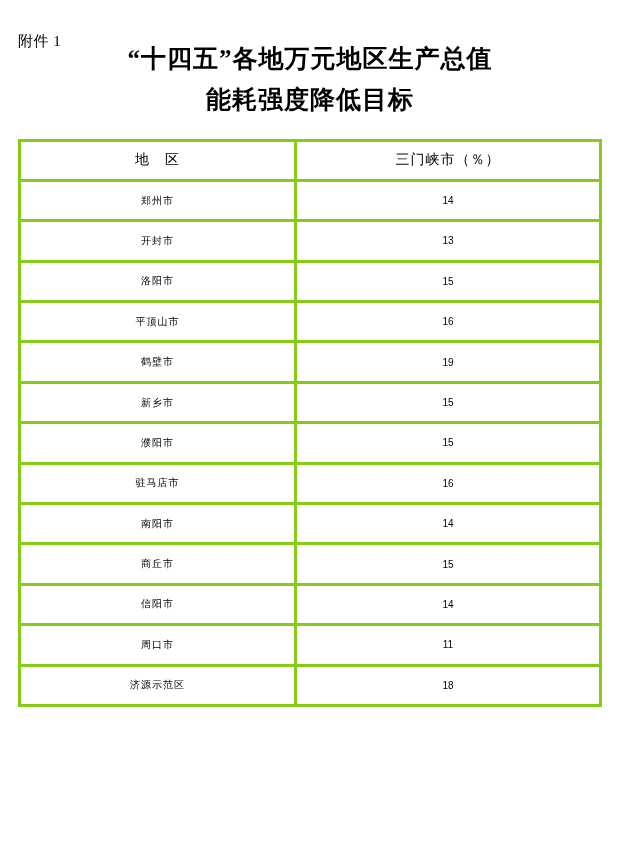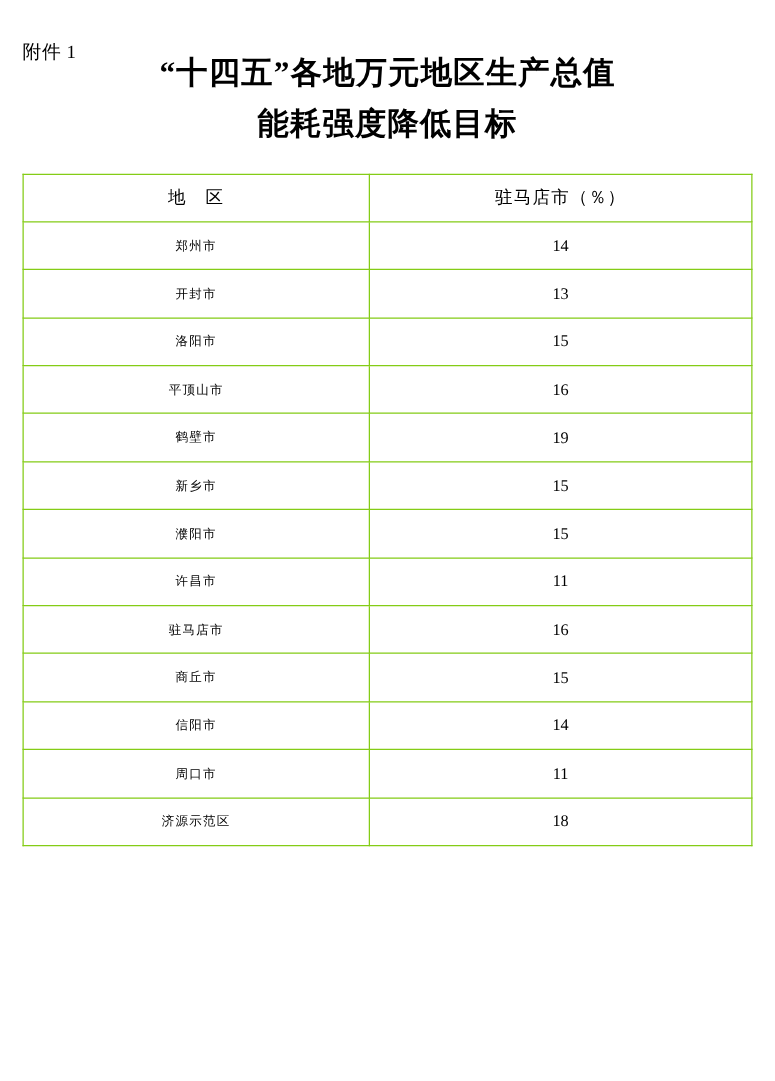--- a/index.html
+++ b/index.html
@@ -47,38 +47,38 @@
     width: 584px;
   }
   table.data-table {
     width: 100%;
     border-collapse: collapse;
     table-layout: fixed;
     font-size: 14px;
   }
   table.data-table th,
   table.data-table td {
-    border: 1px solid #84cc16;
+    border: 3px solid #84cc16;
     text-align: center;
     vertical-align: middle;
     height: 37.4px;
     padding: 0;
     font-weight: normal;
   }
   table.data-table th {
     font-size: 14px;
     letter-spacing: 1px;
   }
   table.data-table td.region {
     font-size: 10px;
     letter-spacing: 1px;
   }
   table.data-table td.value {
-    font-size: 13px;
-    font-family: Liberation Serif, serif;
+    font-size: 10px;
+    font-family: Liberation Sans, sans-serif;
   }
   col.col-region { width: 47.5%; }
   col.col-value  { width: 52.5%; }
 </style>
 </head>
 <body>
 
 <div class="page">
 
   <div class="attachment-label">附件 1</div>
@@ -90,21 +90,21 @@
 
   <div class="table-wrap">
     <table class="data-table">
       <colgroup>
         <col class="col-region">
         <col class="col-value">
       </colgroup>
       <thead>
         <tr>
           <th>地　区</th>
-          <th>驻马店市（％）</th>
+          <th>三门峡市（％）</th>
         </tr>
       </thead>
       <tbody id="table-body">
           <tr>
             <td class="region">郑州市</td>
             <td class="value">14</td>
           </tr>
           <tr>
             <td class="region">开封市</td>
             <td class="value">13</td>
@@ -123,26 +123,26 @@
           </tr>
           <tr>
             <td class="region">新乡市</td>
             <td class="value">15</td>
           </tr>
           <tr>
             <td class="region">濮阳市</td>
             <td class="value">15</td>
           </tr>
           <tr>
-            <td class="region">许昌市</td>
-            <td class="value">11</td>
+            <td class="region">驻马店市</td>
+            <td class="value">16</td>
           </tr>
           <tr>
-            <td class="region">驻马店市</td>
-            <td class="value">16</td>
+            <td class="region">南阳市</td>
+            <td class="value">14</td>
           </tr>
           <tr>
             <td class="region">商丘市</td>
             <td class="value">15</td>
           </tr>
           <tr>
             <td class="region">信阳市</td>
             <td class="value">14</td>
           </tr>
           <tr>

